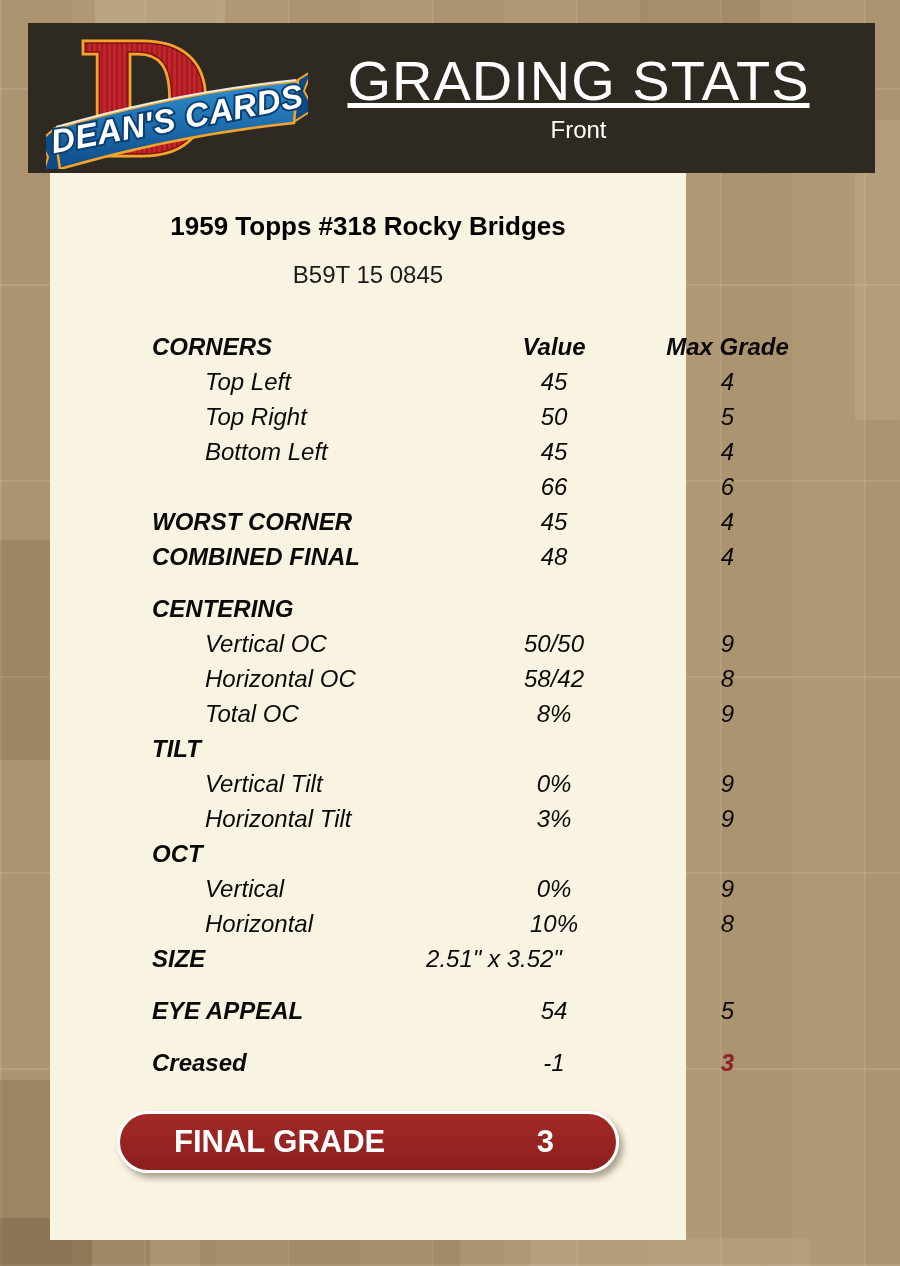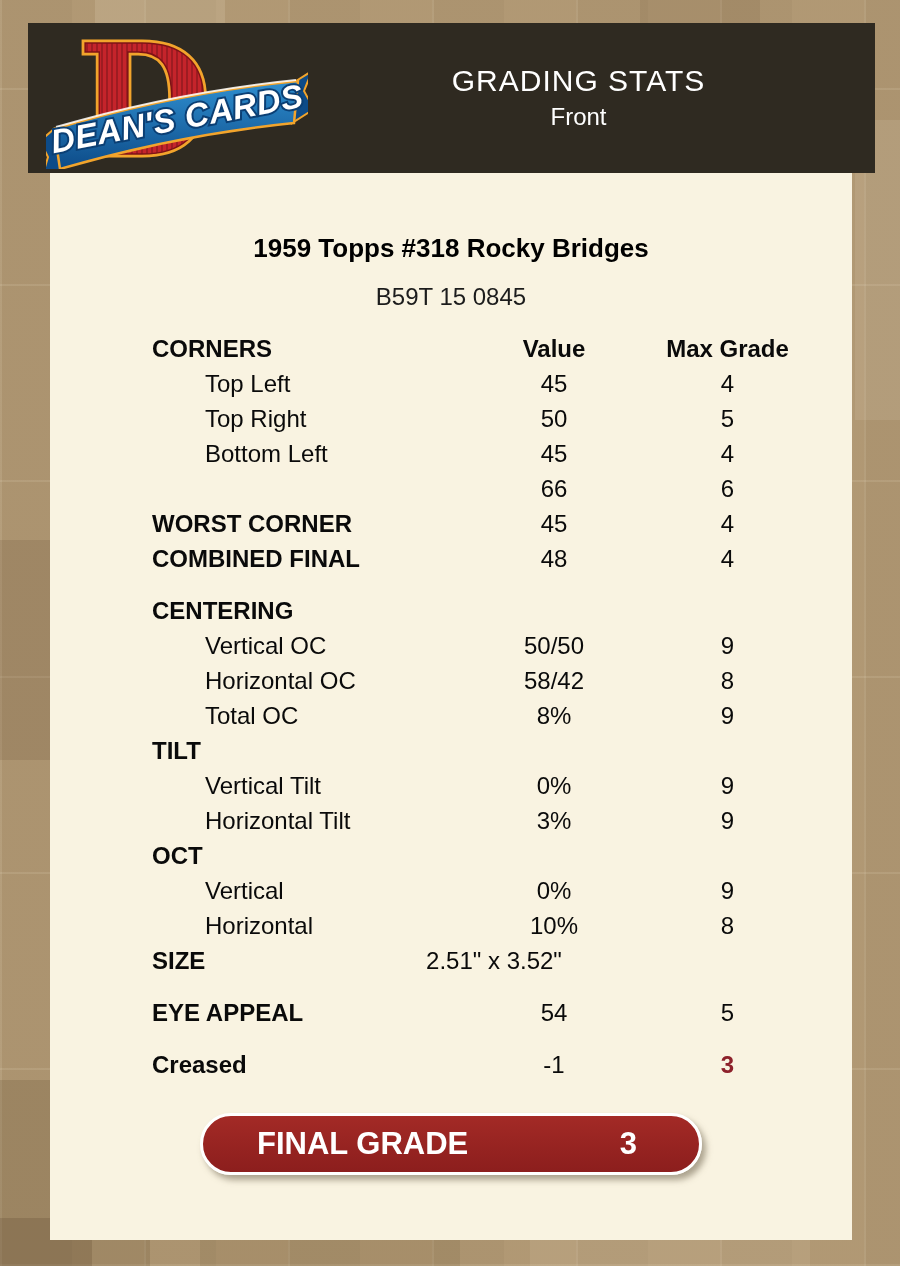--- a/index.html
+++ b/index.html
@@ -18,33 +18,33 @@
   .header{
     position:absolute;left:28px;top:23px;width:847px;height:150px;
     background:#2f2a21;display:flex;align-items:center;z-index:3;
   }
   .logo-wrap{position:relative;width:280px;height:150px;flex:0 0 280px;}
   .logo-wrap svg{position:absolute;left:18px;top:6px;}
   .header-titles{
     flex:1;display:flex;flex-direction:column;align-items:center;justify-content:center;
     color:#ffffff;height:100%;padding-right:26px;
   }
-  .header-title{font-size:30px;letter-spacing:1px;line-height:1.05;}
+  .header-title{font-size:56px;letter-spacing:1px;line-height:1.05;text-decoration:underline;}
   .header-subtitle{font-size:24px;margin-top:6px;}
 
   
   .card{
-    position:absolute;left:50px;top:173px;width:802px;height:1067px;
-    background:#f9f3e1;z-index:2;box-sizing:border-box;padding-top:60px;
+    position:absolute;left:50px;top:173px;width:636px;height:1067px;
+    background:#f9f3e1;z-index:2;box-sizing:border-box;padding-top:38px;
   }
   .card-title{margin:0;text-align:center;font-size:26px;font-weight:bold;color:#000;line-height:30px;}
   .card-serial{text-align:center;font-size:24px;color:#1c1c1c;margin-top:20px;line-height:28px;}
 
   
-  .stats{margin-top:20px;position:relative;}
+  .stats{margin-top:40px;position:relative;font-style:italic;}
   .row{position:relative;height:35px;line-height:35px;font-size:24px;color:#0a0a0a;}
   .row .lbl{position:absolute;left:102px;white-space:nowrap;}
   .row.indent .lbl{left:155px;font-weight:normal;}
   .row.colhead .lbl,.row.section .lbl{font-weight:bold;}
   .row.colhead .val,.row.colhead .max{font-weight:bold;}
   .row .val{position:absolute;left:348px;width:312px;text-align:center;white-space:nowrap;}
   .row .max{position:absolute;left:605px;width:145px;text-align:center;}
   .row.size .val{left:250px;width:388px;}
   .row.creased .max{color:#8d212b;font-weight:bold;}
   .gap{height:17px;}

